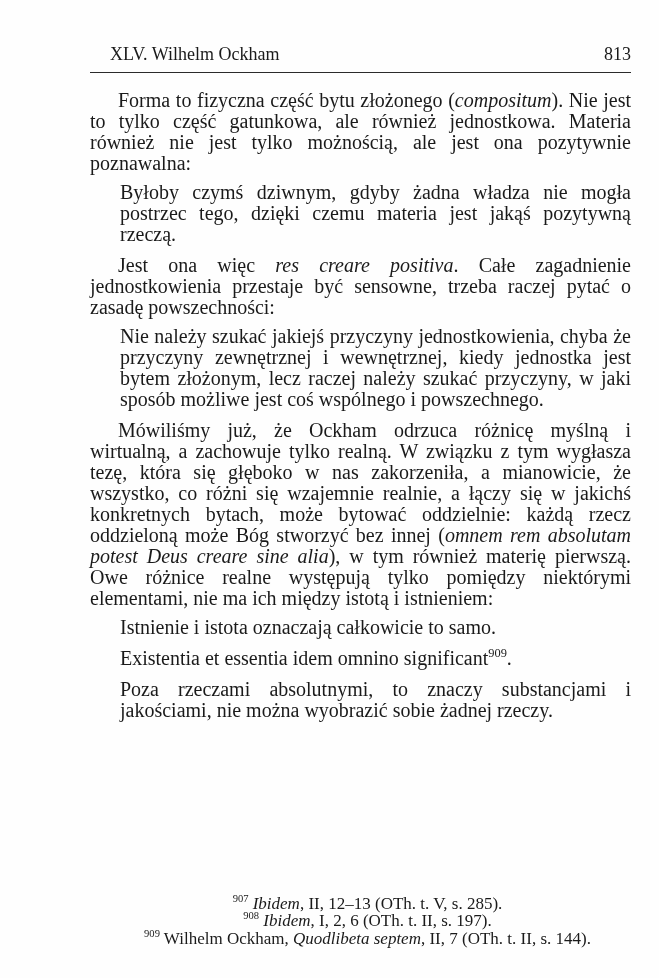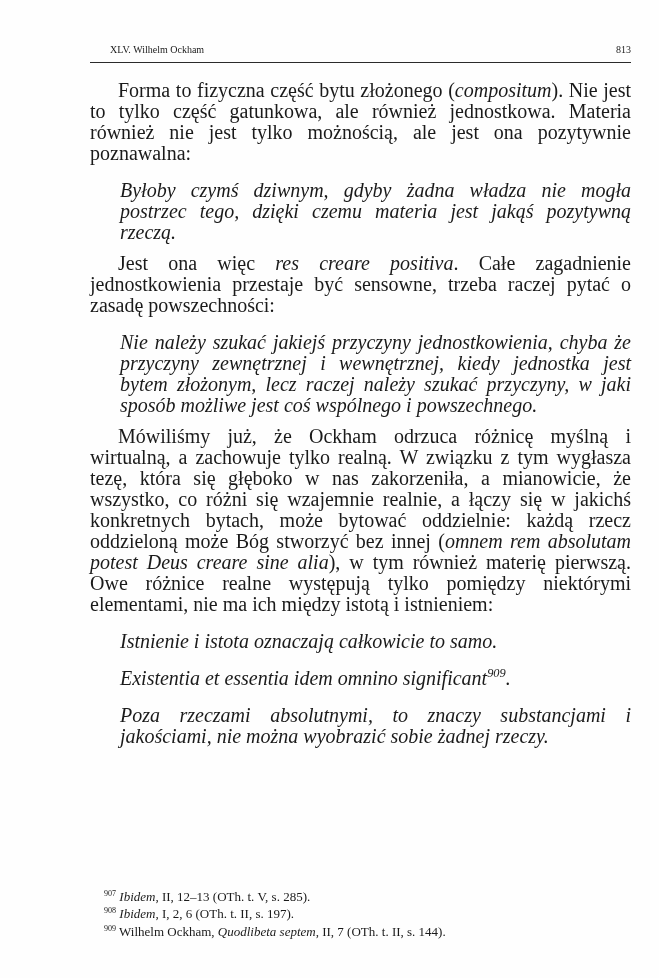--- a/index.html
+++ b/index.html
@@ -15,54 +15,54 @@
     background: #fefefe;
     color: #1a1a1a;
     font-family: "Liberation Serif", serif;
     padding: 44px 28px 0 90px;
     overflow: hidden;
   }
   .running-head {
     display: flex;
     justify-content: space-between;
     align-items: baseline;
-    font-size: 10px;
+    font-size: 18px;
     padding-bottom: 7px;
     border-bottom: 1px solid #2b2b2b;
   }
   .running-head .head-title {
     padding-left: 20px;
   }
   .page-body {
     margin-top: 17px;
     font-size: 20px;
     line-height: 21px;
     text-align: justify;
   }
   .page-body p.para {
     margin: 0;
     text-indent: 28px;
   }
   .page-body p.quote {
-    margin: 16px 0 10px 30px;
+    margin: 8px 0 10px 30px;
     text-indent: 0;
-    font-style: italic;
   }
   sup {
     font-size: 0.62em;
     vertical-align: super;
     line-height: 0;
   }
   .footnotes {
     position: absolute;
     left: 90px;
     right: 28px;
-    bottom: 38px;
-    font-size: 13px;
+    bottom: 31px;
+    font-size: 17px;
     line-height: 17.5px;
+    text-align: center;
   }
   .footnotes p.footnote {
     margin: 0;
     padding-left: 14px;
   }
 </style>
 </head>
 <body>
 
 <div class="page">

